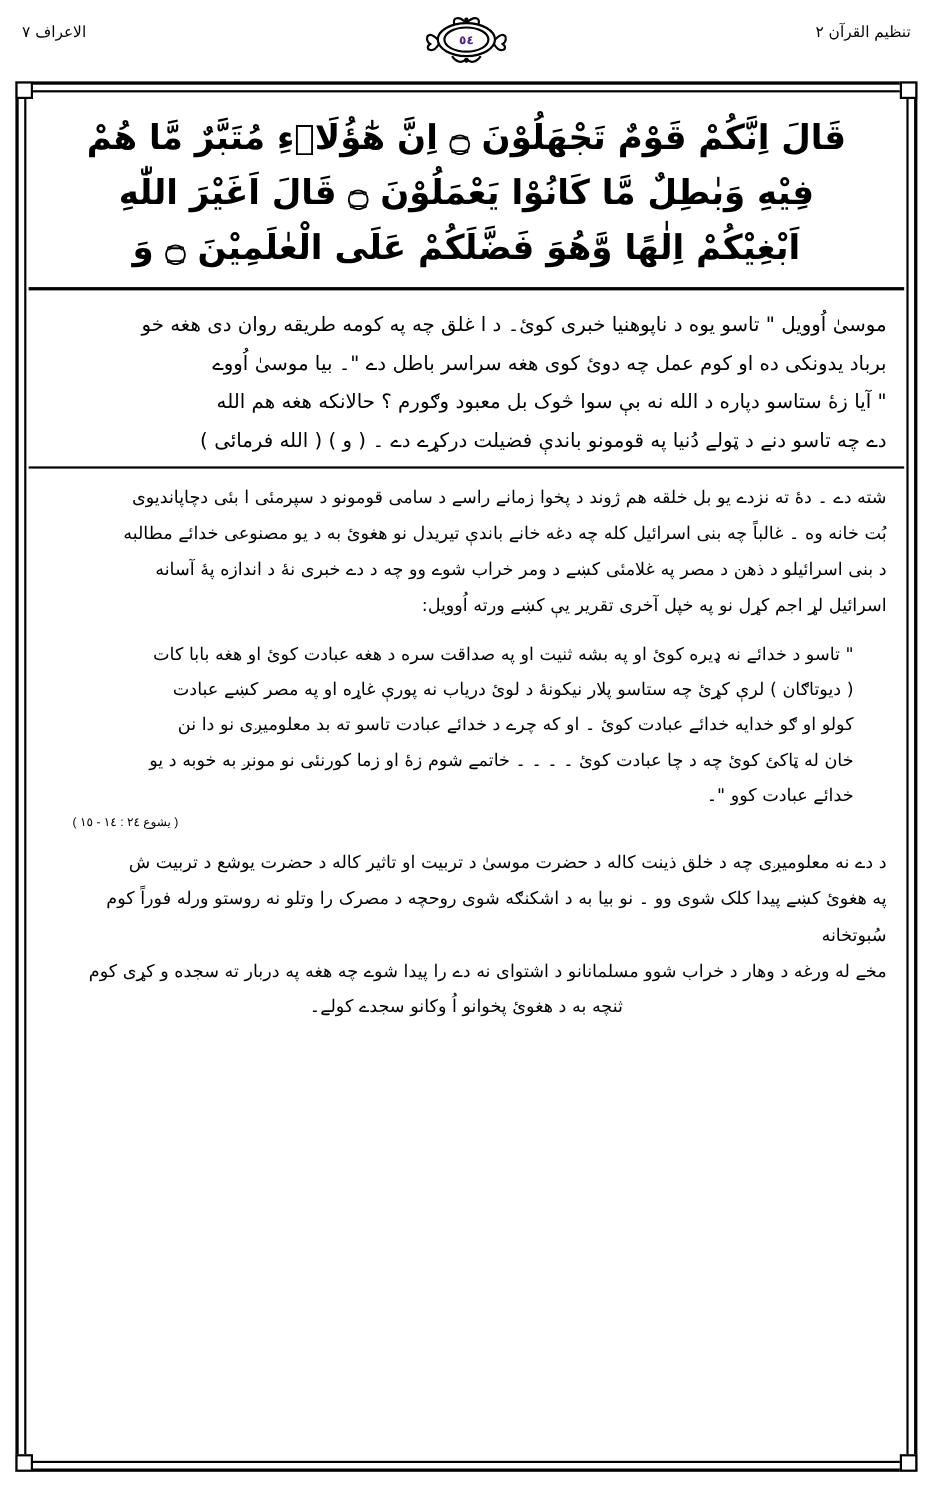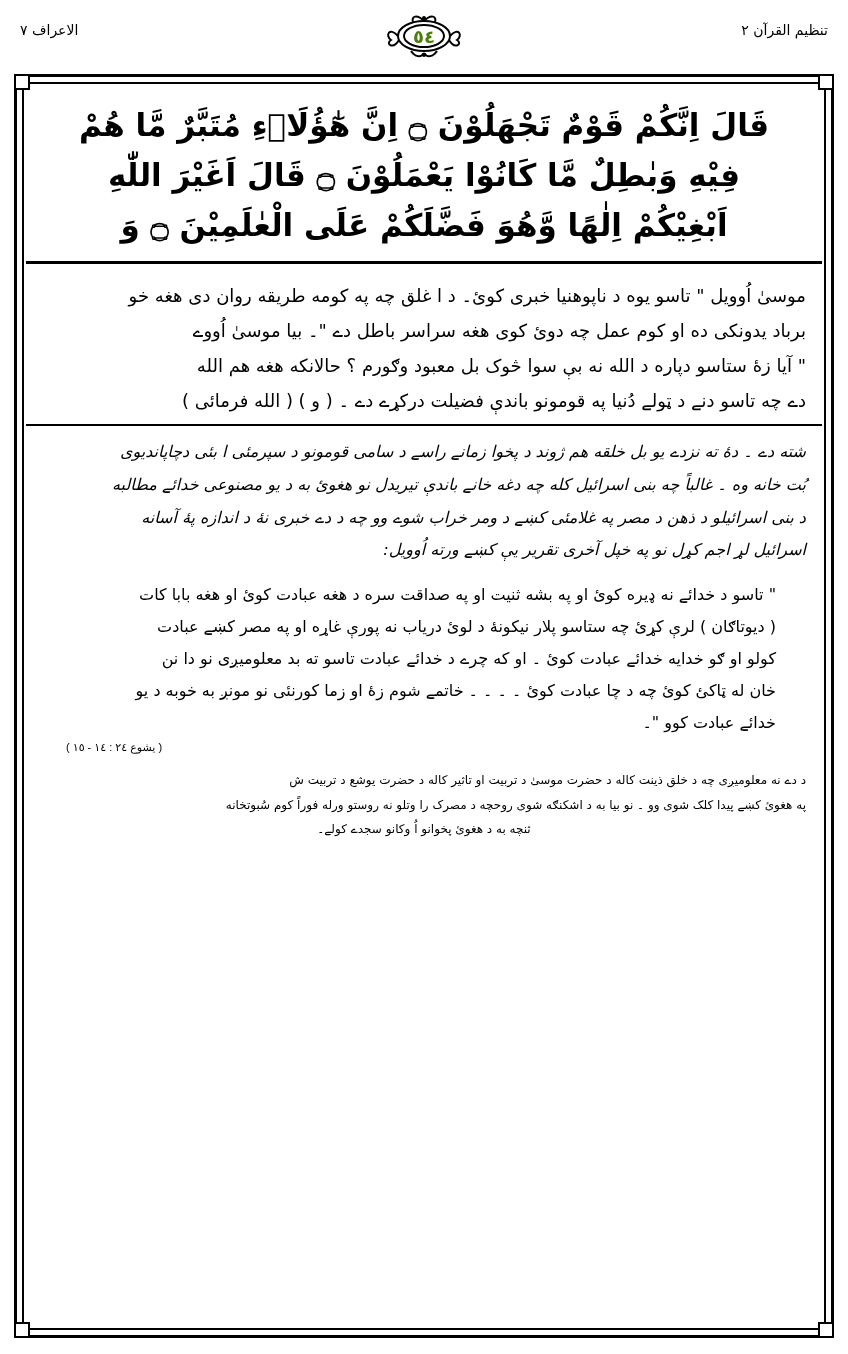--- a/index.html
+++ b/index.html
@@ -59,23 +59,23 @@
   }
   .header-ornament .page-number {
     position: absolute;
     left: 0;
     top: 0;
     width: 86px;
     height: 52px;
     display: flex;
     align-items: center;
     justify-content: center;
-    font-size: 18px;
+    font-size: 11px;
     font-weight: bold;
-    color: #4d7c0f;
+    color: #4c1d95;
   }
 
   
   .frame-outer {
     position: absolute;
     left: 14px;
     top: 74px;
     width: 820px;
     height: 1264px;
     border: 3px solid #000;
@@ -143,21 +143,20 @@
   }
 
   .commentary-block {
     padding: 10px 16px 6px 16px;
   }
   .cm-line {
     font-family: "DejaVu Sans", sans-serif;
     font-size: 16px;
     line-height: 2.05;
     letter-spacing: 0.2px;
-    font-style: italic;
   }
   .cm-line.indent { padding-right: 16px; }
 
   .quote-block {
     padding: 6px 46px 4px 40px;
   }
   .quote-line {
     font-family: "DejaVu Sans", sans-serif;
     font-size: 16px;
     line-height: 2.0;
@@ -169,21 +168,21 @@
     text-align: left;
     padding: 2px 0 6px 0;
     direction: rtl;
   }
 
   .closing-block {
     padding: 4px 16px 8px 16px;
   }
   .cl-line {
     font-family: "DejaVu Sans", sans-serif;
-    font-size: 12px;
+    font-size: 16px;
     line-height: 2.05;
     letter-spacing: 0.2px;
   }
   .last-line {
     text-align: center;
   }
 </style>
 </head>
 <body>
 
@@ -248,17 +247,18 @@
       <div class="quote-line">( دیوتاګان ) لرې کړئ چه ستاسو پلار نیکونهٔ د لوئ دریاب نه پورې غاړه او په مصر کښے عبادت</div>
       <div class="quote-line">کولو او ګو خدایه خدائے عبادت کوئ ۔ او که چرے د خدائے عبادت تاسو ته بد معلومیږی نو دا نن</div>
       <div class="quote-line">خان له ټاکئ کوئ چه د چا عبادت کوئ ۔ ۔ ۔ ۔ خاتمے شوم زهٔ او زما کورنئی نو مونږ به خوبه د یو</div>
       <div class="quote-line">خدائے عبادت کوو "۔</div>
       <div class="quote-ref">( یشوع ٢٤ : ١٤ - ١٥ )</div>
     </div>
 
     <div class="closing-block">
       <div class="cl-line">د دے نه معلومیږی چه د خلق ذینت کاله د حضرت موسیٰ د تربیت او تاثیر کاله د حضرت یوشع د تربیت ش</div>
       <div class="cl-line">په هغوئ کښے پیدا کلک شوی وو ۔ نو بیا به د اشکنګه شوی روحچه د مصرک را وتلو نه روستو ورله فوراً کوم سُبوتخانه</div>
+      <div class="cl-line">مخے له ورغه د وهار د خراب شوو مسلمانانو د اشتوای نه دے را پیدا شوے چه هغه په دربار ته سجده و کړی کوم</div>
       <div class="cl-line last-line">ثنچه به د هغوئ پخوانو اُ وکانو سجدے کولے۔</div>
     </div>
 
   </div>
 </div>
 
 </body></html>

